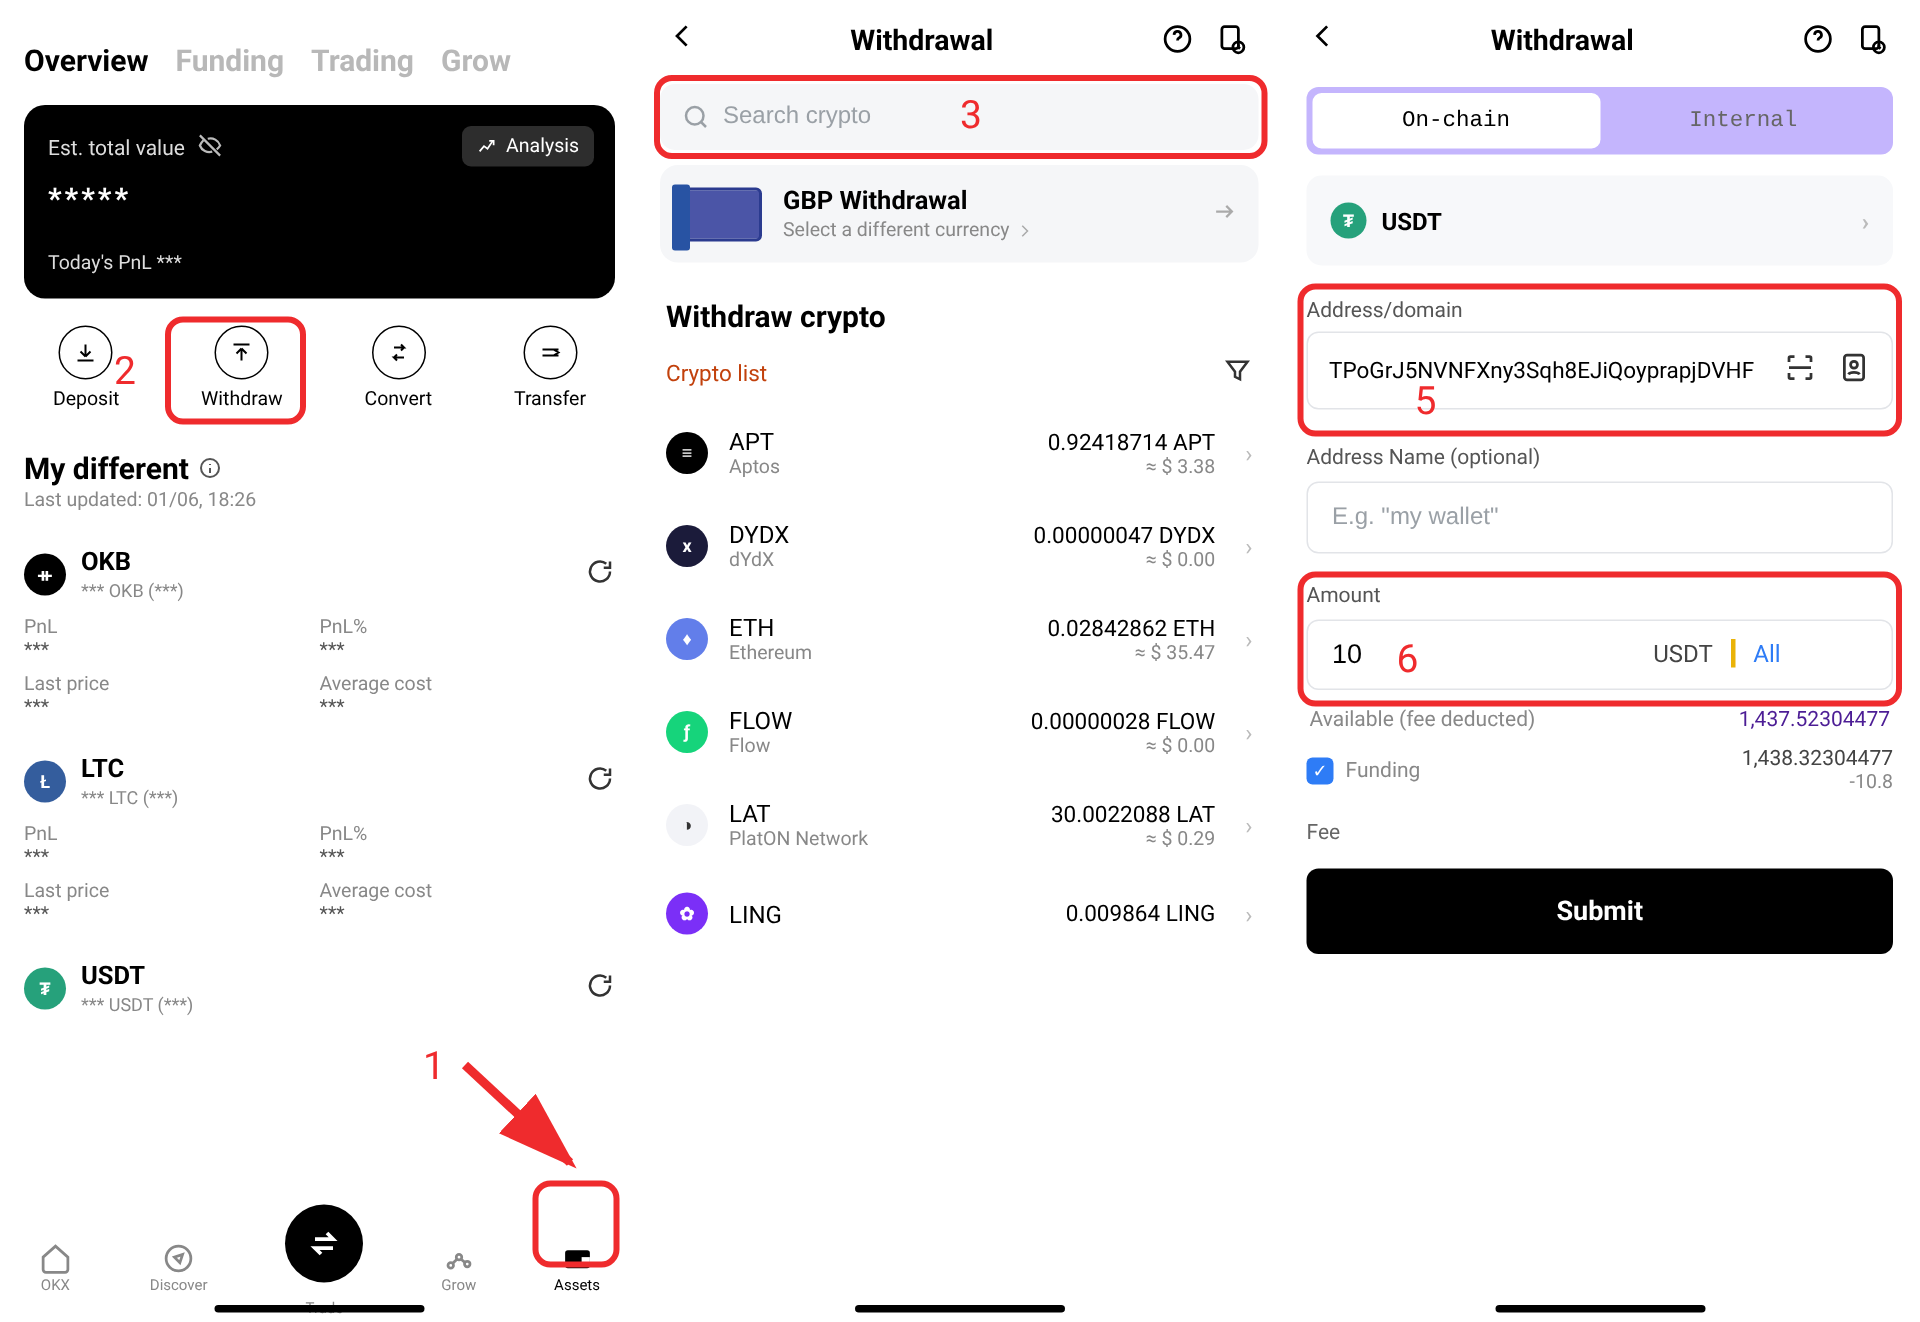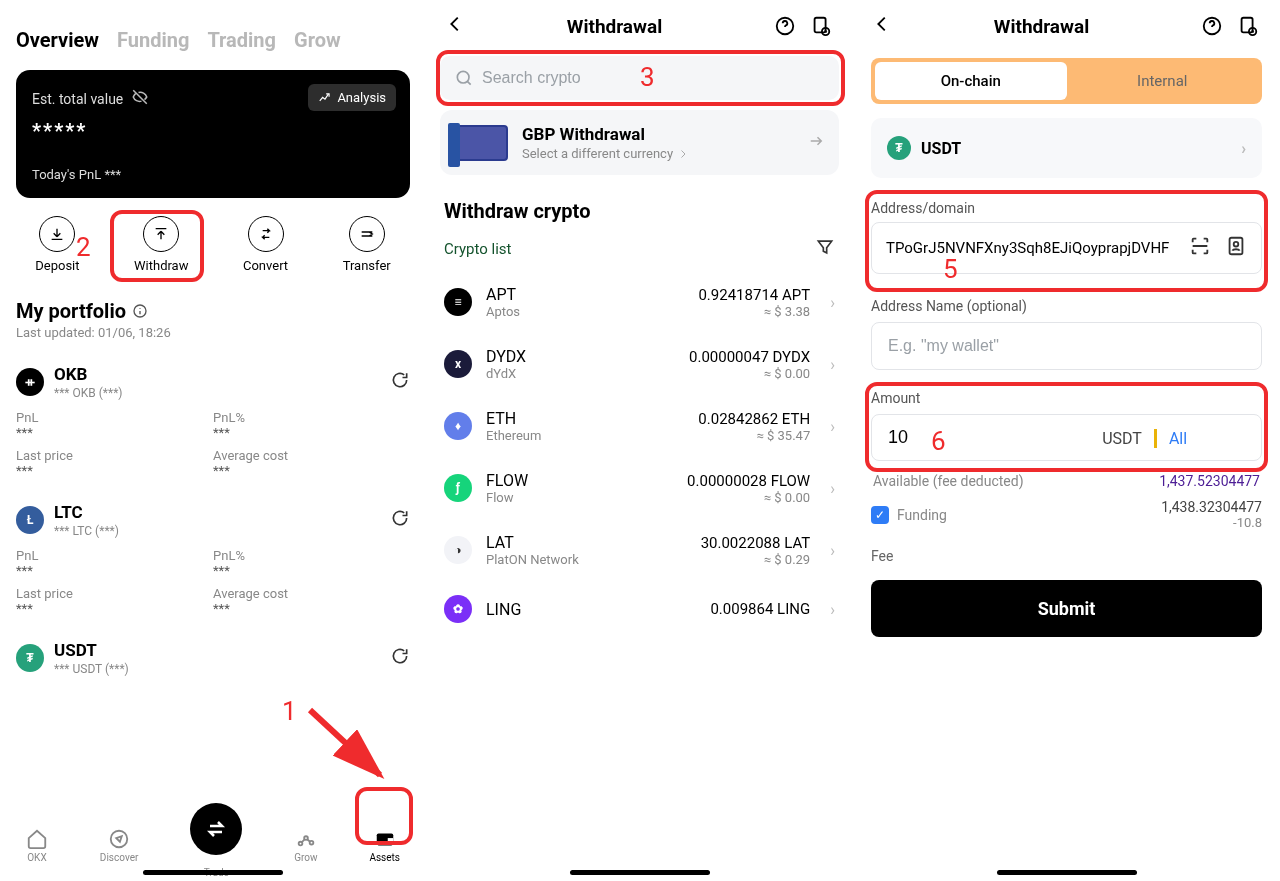--- a/index.html
+++ b/index.html
@@ -59,50 +59,50 @@
   .search { width: 100%; height: 44px; border: none; background: #f5f6f8; border-radius: 10px; padding: 0 14px 0 42px; font-size: 16px; }
   .search::placeholder { color: #9aa0a6; }
   .sicon { position: absolute; left: 14px; top: 12px; color: #9aa0a6; }
   .gbp { margin: 8px 14px 0 14px; background: #f5f6f8; border-radius: 12px; padding: 14px 14px; display: flex; align-items: center; gap: 14px; }
   .gbp-card { width: 54px; height: 36px; background: linear-gradient(#4b55a7, #4b55a7); border: 2px solid #2b3b8f; border-radius: 4px; position: relative; }
   .gbp-card::before { content:""; position:absolute; left:-8px; top:-4px; width:12px; height:44px; background:#2853a3; border-radius:2px; }
   .gbp-text .t1 { font-size: 17px; font-weight: 700; }
   .gbp-text .t2 { font-size: 13px; color: #888; margin-top: 2px; display: flex; align-items: center; gap: 4px; }
   .gbp-arrow { margin-left: auto; color: #aaa; }
   .wc-title { font-size: 20px; font-weight: 700; padding: 24px 18px 10px 18px; }
-  .cl-row { display: flex; align-items: center; padding: 4px 18px 10px 18px; color: #14532d; font-size: 15px; }
+  .cl-row { display: flex; align-items: center; padding: 4px 18px 10px 18px; color: #c2410c; font-size: 15px; }
   .cl-row .filter { margin-left: auto; }
   .clist { }
   .citem { display: flex; align-items: center; padding: 14px 18px; gap: 14px; }
   .cicon { width: 28px; height: 28px; border-radius: 50%; display: flex; align-items: center; justify-content: center; color: #fff; font-size: 12px; font-weight: 700; }
   .cmain { }
   .cmain .s1 { font-size: 16px; font-weight: 400; }
   .cmain .s2 { font-size: 13px; color: #888; }
   .cval { margin-left: auto; text-align: right; }
   .cval .v1 { font-size: 15px; }
   .cval .v2 { font-size: 13px; color: #888; }
   .chev { color: #bbb; margin-left: 6px; }
 
   
-  .segwrap { margin: 4px 18px 14px 18px; background: #fdba74; border-radius: 8px; display: flex; padding: 4px; }
+  .segwrap { margin: 4px 18px 14px 18px; background: #c4b5fd; border-radius: 8px; display: flex; padding: 4px; font-family: Liberation Mono, monospace; }
   .seg { flex: 1; text-align: center; padding: 10px 0; font-size: 15px; border-radius: 6px; color: #666; }
   .seg.active { background: #fff; color: #000; font-weight: 500; }
   .usdt-row { margin: 0 18px; background: #f7f8fa; border-radius: 10px; padding: 18px 16px; display: flex; align-items: center; gap: 10px; font-size: 16px; font-weight: 700; }
 
   .box-section { margin: 14px 18px 0 18px; }
   .box-label { font-size: 14px; color: #888; display: flex; align-items: center; gap: 5px; }
   .selectbox { margin-top: 10px; border: 1px solid #e2e4e8; border-radius: 8px; padding: 14px 16px; font-size: 16px; background: #fff; display: flex; align-items: center; }
   .selectbox .sval { flex: 1; }
   .padbox { background: #f7f8fa; border-radius: 10px; padding: 14px 14px 14px 14px; }
   .addrbox { margin-top: 0; border: 1px solid #e2e4e8; border-radius: 8px; padding: 12px 14px; display: flex; align-items: center; gap: 10px; background:#fff; }
   .addrtxt { flex: 1; font-size: 15px; word-break: break-all; line-height: 1.35; }
   .addr-icons { display:flex; gap:14px; flex:0 0 auto; }
   .input-plain { border: 1px solid #e2e4e8; border-radius: 8px; padding: 14px 16px; width: 100%; font-size: 16px; margin-top: 8px; }
   .input-plain::placeholder { color: #9aa0a6; }
-  .amt-row { display:flex; align-items:flex-end; border:1px solid #e2e4e8; border-radius:8px; padding:12px 16px; margin-top:0; background:#fff; }
+  .amt-row { display:flex; align-items:flex-start; border:1px solid #e2e4e8; border-radius:8px; padding:12px 16px; margin-top:0; background:#fff; }
   .amt-row input { border:none; font-size:18px; width:60%; outline:none; }
   .amt-unit { font-size:16px; color:#444; }
   .amt-all { color:#2e7cf6; font-size:16px; margin-left:12px; padding-left:12px; border-left:3px solid #eab308; }
   .avail { margin:12px 0 0 0; padding:0 2px; font-size:14px; color:#888; display:flex; justify-content:space-between; }
   .avail .r { color:#4c1d95; }
   .funding { margin-top:10px; display:flex; align-items:center; gap:8px; font-size:14px; color:#888; }
   .funding .r { margin-left:auto; text-align:right; color:#444; }
   .funding .r .neg { color:#888; font-size:13px; display:block; }
   .chk { width:18px; height:18px; border-radius:4px; background:#2e7cf6; display:flex; align-items:center; justify-content:center; color:#fff; font-size:12px; }
   .fee-lbl { margin:18px 18px 0; font-size:14px; color:#666; }
@@ -175,21 +175,21 @@
             <path d="M4 9h16M4 15h16m-5-6l5 3-5 3"></path>
           </svg>
         </div>
       <span>Transfer</span>
     </div>
     <div class="redbox" style="left:110px; top:-6px; width:94px; height:72px;"></div>
     <span class="redlbl" style="left:76px; top:16px;">2</span>
   </div>
 
   <div class="section-title">
-    <span>My portfolio</span>
+    <span>My different</span>
     <svg width="16" height="16" viewBox="0 0 24 24" fill="none" stroke="#555" stroke-width="2">
         <circle cx="12" cy="12" r="9"></circle>
         <path d="M12 8v1m0 3v5"></path>
       </svg>
   </div>
   <div class="sub">Last updated: 01/06, 18:26</div>
 
   <div class="plist">
 
     <div class="pitem">

